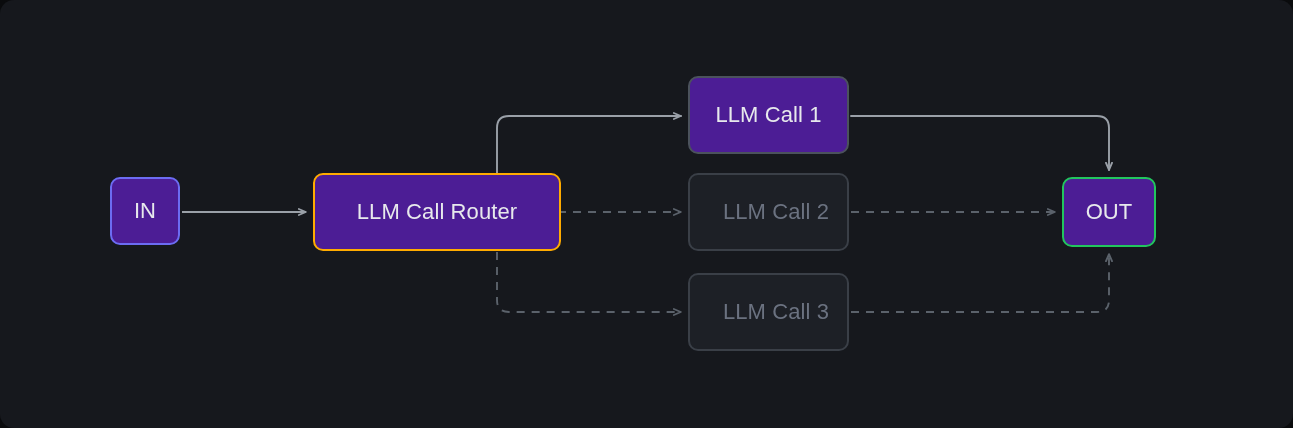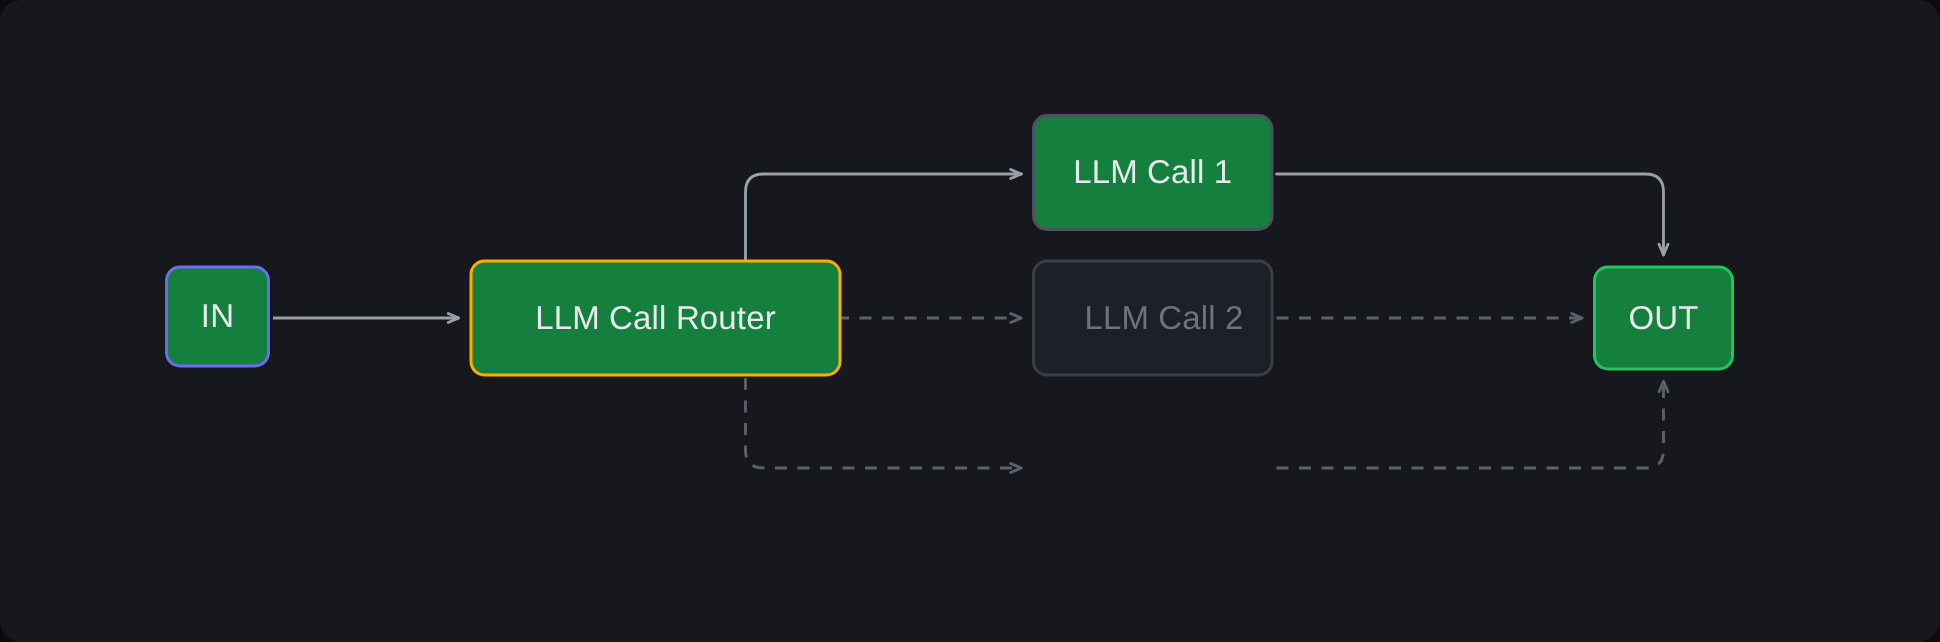--- a/index.html
+++ b/index.html
@@ -25,21 +25,21 @@
   }
   .node {
     position: absolute;
     box-sizing: border-box;
     display: flex;
     align-items: center;
     justify-content: center;
     border-radius: 10px;
     border-style: solid;
     border-width: 2px;
-    background: #15803d;
+    background: #4c1d95;
     z-index: 2;
   }
   .node-label {
     font-size: 22px;
     letter-spacing: 0.1px;
     white-space: nowrap;
     line-height: 1;
   }
   .node.dim { background: #1d2026; }
   .node.dim .node-label { font-size: 22px; margin-left: 15px; }
@@ -83,18 +83,21 @@
   </div>
 
   <div class="node" style="left:688px; top:76px; width:161px; height:78px; border-color:#4b525c;">
     <span class="node-label" style="color:#e7e9ec;">LLM Call 1</span>
   </div>
 
   <div class="node dim" style="left:688px; top:173px; width:161px; height:78px; border-color:#3a3f47;">
     <span class="node-label" style="color:#6b7280;">LLM Call 2</span>
   </div>
 
+  <div class="node dim" style="left:688px; top:273px; width:161px; height:78px; border-color:#3a3f47;">
+    <span class="node-label" style="color:#6b7280;">LLM Call 3</span>
+  </div>
 
   <div class="node" style="left:1062px; top:177px; width:94px; height:70px; border-color:#22c55e;">
     <span class="node-label" style="color:#e7e9ec;">OUT</span>
   </div>
 
 </div>
 
 </body></html>

